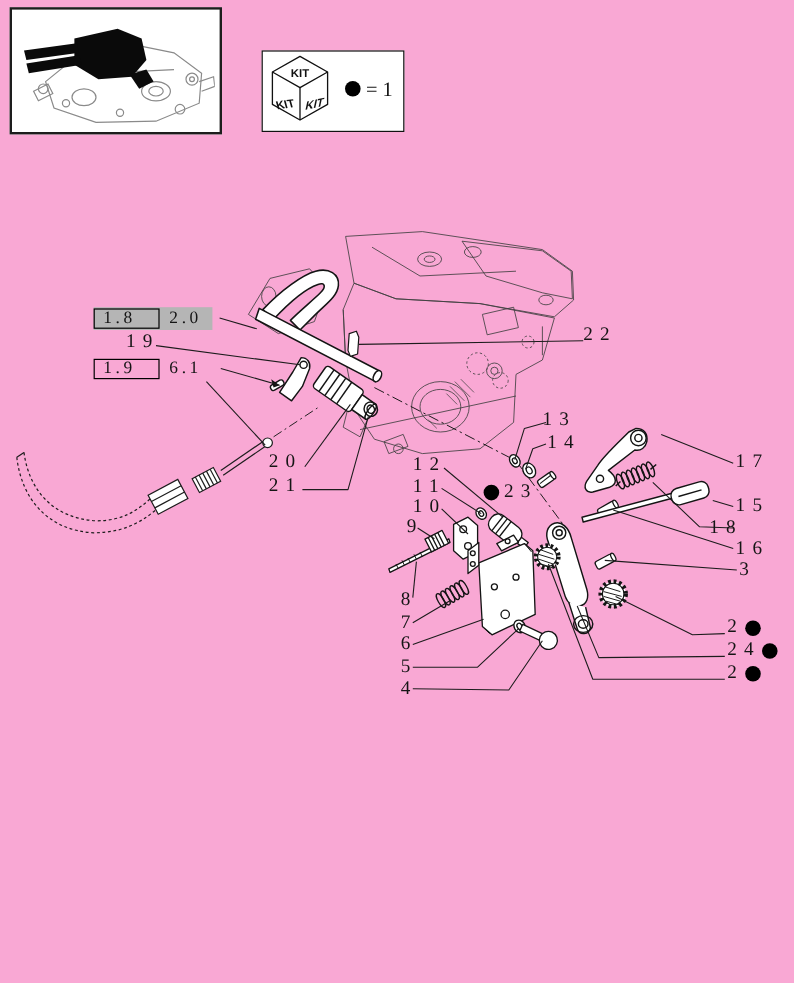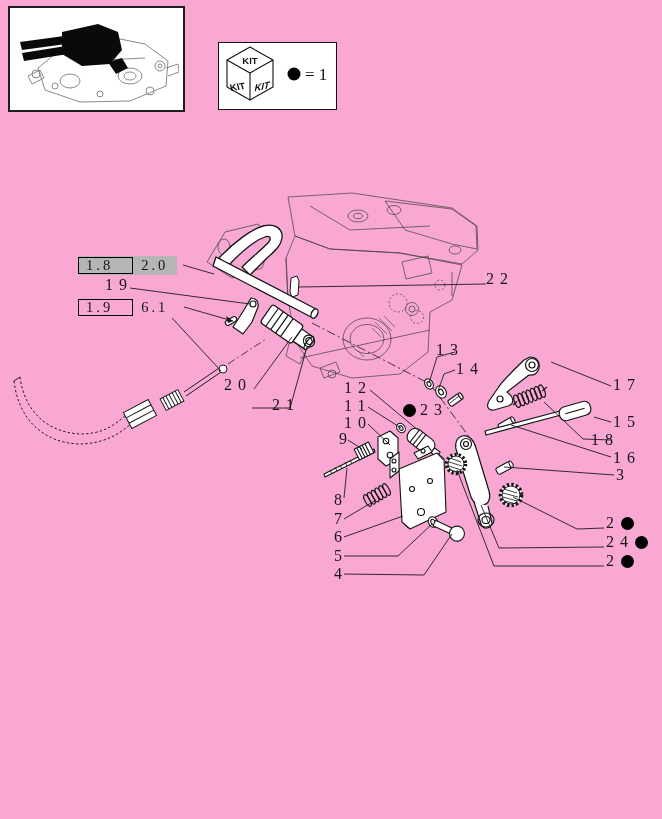--- a/index.html
+++ b/index.html
@@ -310,24 +310,24 @@
   <div id="callout-layer">
       <div class="callout" style="left: 486px; top: 271px;">
         <span class="co-label">22</span>
       </div>
       <div class="callout" style="left: 105px; top: 277px;">
         <span class="co-label">19</span>
       </div>
       <div class="callout" style="left: 224px; top: 377px;">
         <span class="co-label">20</span>
       </div>
-      <div class="callout" style="left: 224px; top: 397px; margin-left: 48px;">
+      <div class="callout" style="left: 224px; top: 397px;">
         <span class="co-label">21</span>
       </div>
-      <div class="callout" style="left: 436px; top: 342px; align-items: center;">
+      <div class="callout" style="left: 452px; top: 342px; align-items: center;">
         <span class="co-label">13</span>
       </div>
       <div class="callout" style="left: 456px; top: 361px;">
         <span class="co-label">14</span>
       </div>
       <div class="callout" style="left: 613px; top: 377px; text-align: right;">
         <span class="co-label">17</span>
       </div>
       <div class="callout" style="left: 613px; top: 414px;">
         <span class="co-label">15</span>

